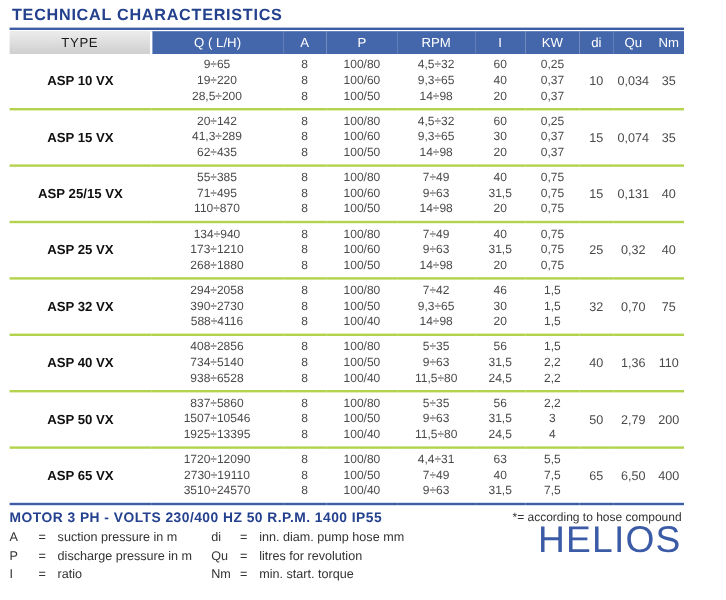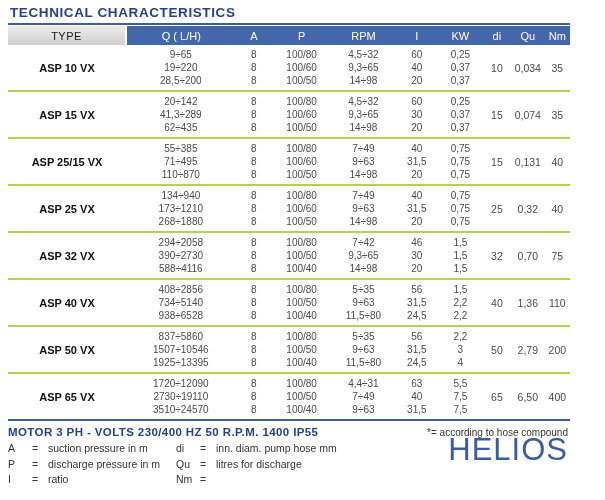--- a/index.html
+++ b/index.html
@@ -30,21 +30,21 @@
   tbody tr { border-bottom:2px solid #b2d34b; }
   tbody tr:last-child { border-bottom:2.5px solid #3d5da4; }
   tbody td {
     text-align:center; vertical-align:middle;
     font-size:10px; color:#4a4a4a; padding:3px 0;
   }
   td.type-cell { font-weight:bold; color:#101010; font-size:11px; }
   td.multi-cell div { line-height:13px; white-space:nowrap; }
   td.single-cell { font-size:10.5px; }
   .footer { margin-top:5px; }
-  .motor-row { display:flex; justify-content:space-between; align-items:flex-end; }
+  .motor-row { display:flex; justify-content:space-between; align-items:flex-start; }
   .motor-line {
     font-size:11.5px; font-weight:bold; color:#24418e; letter-spacing:.4px;
   }
   .note { font-size:10px; color:#333; padding-right:2px; }
   .footer-body { display:flex; justify-content:space-between; margin-top:3px; }
   .legends { display:flex; }
   .legend-col { font-size:10.5px; color:#333; }
   .legend-col.first { width:168px; }
   .legend-row { display:flex; line-height:15.5px; }
   .legend-sym { width:24px; }
@@ -416,25 +416,26 @@
           </div>
         <div class="legend-col">
             <div class="legend-row">
               <span class="legend-sym">di</span>
               <span class="legend-eq">=</span>
               <span class="legend-desc">inn. diam. pump hose mm</span>
             </div>
             <div class="legend-row">
               <span class="legend-sym">Qu</span>
               <span class="legend-eq">=</span>
-              <span class="legend-desc">litres for discharge</span>
+              <span class="legend-desc">litres for revolution</span>
             </div>
             <div class="legend-row">
               <span class="legend-sym">Nm</span>
               <span class="legend-eq">=</span>
+              <span class="legend-desc">min. start. torque</span>
             </div>
           </div>
       </div>
       <div class="logo-block">
         <div class="brand">HELIOS</div>
       </div>
     </div>
   </div>
 
 </div>

